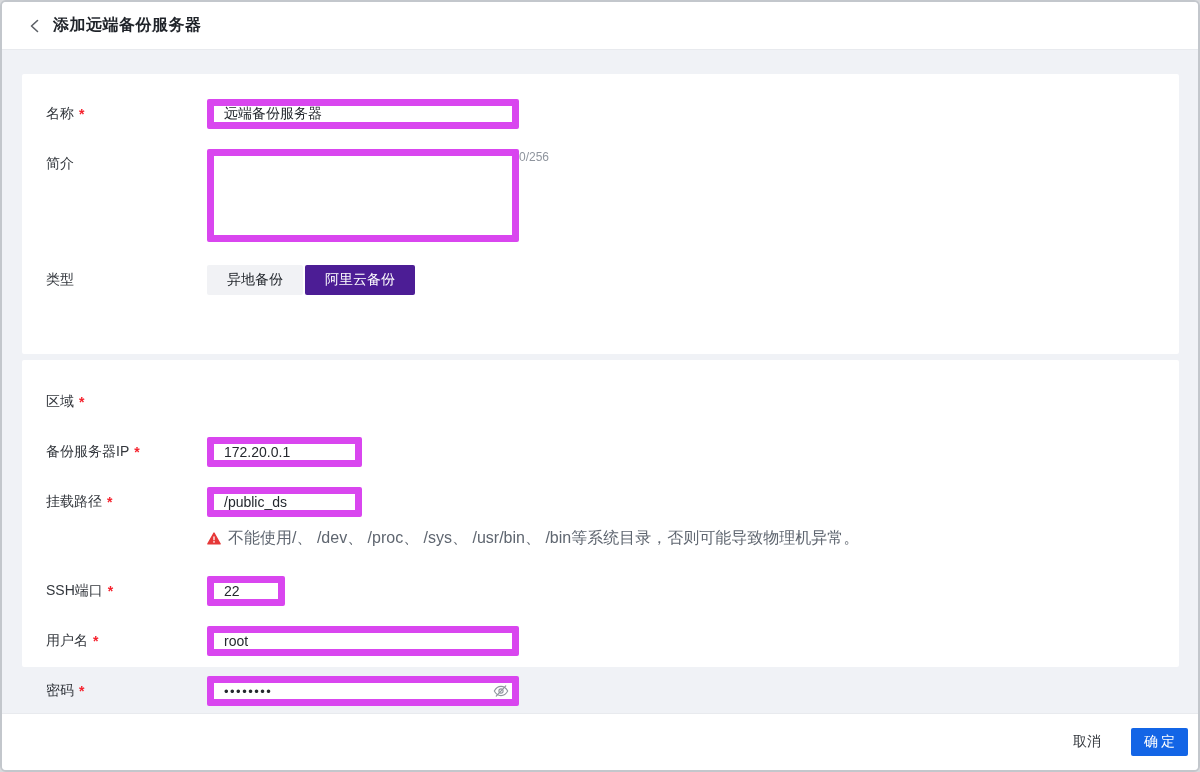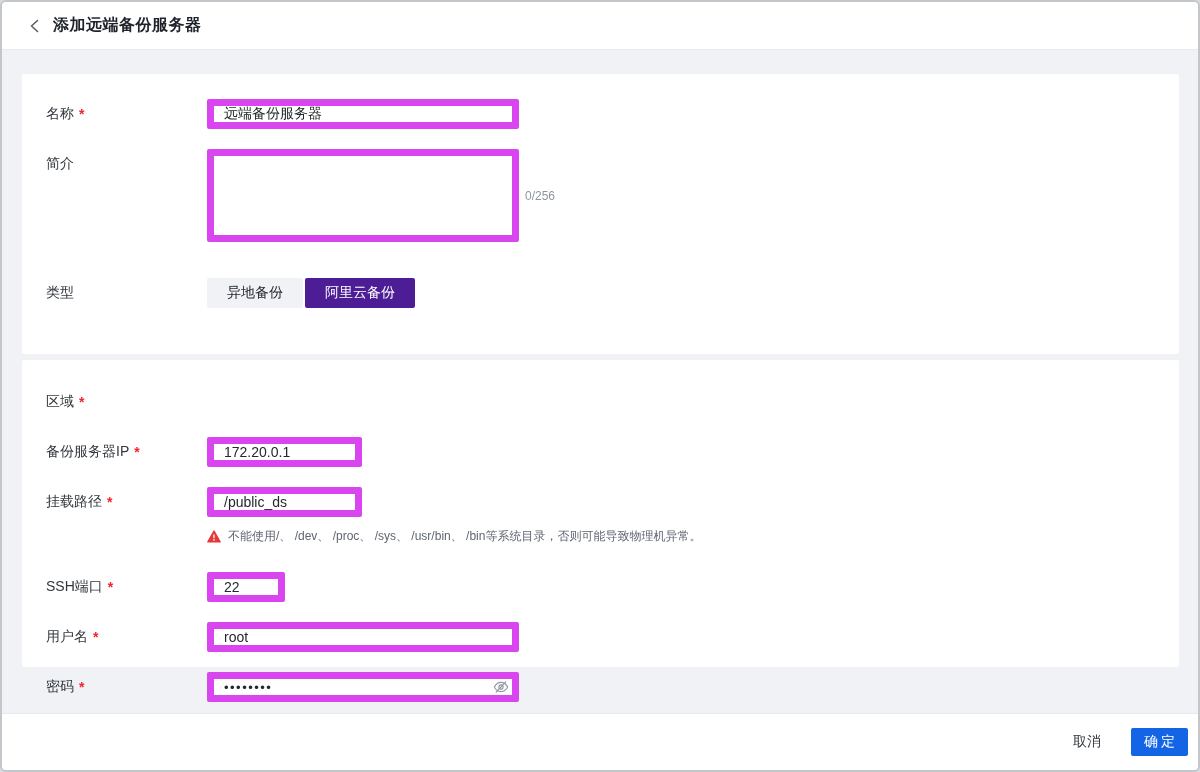--- a/index.html
+++ b/index.html
@@ -27,31 +27,31 @@
   .card { background:#ffffff; border-radius:2px; margin:0 19px 0 20px; }
   .card-1 { margin-top:24px; padding:25px 24px 19px 24px; height:280px; }
   .card-2 { margin-top:6px; padding:29px 24px 24px 24px; height:307px; }
   .row { display:grid; grid-template-columns:161px auto; align-items:center; }
   .row.top { align-items:flex-start; }
   .lbl { display:flex; align-items:center; gap:5px; color:#33373d; }
   .row.top .lbl { padding-top:6px; }
   .req { color:#f5222d; font-weight:bold; }
   .mb20 { margin-bottom:20px; }
   .mb22 { margin-bottom:22px; }
-  .mb23 { margin-bottom:36px; }
+  .mb23 { margin-bottom:23px; }
   
   .input {
     height:30px; border:7px solid #d946ef; border-radius:2px;
     padding:0 10px; font-size:14px; color:#24282e; background:#fff; outline:none;
     font-family:"Liberation Sans","DejaVu Sans",sans-serif;
   }
   .w-lg { width:312px; }
   .w-md { width:155px; }
   .w-sm { width:78px; }
-  .textarea-wrap { display:flex; align-items:center; gap:6px; }
+  .textarea-wrap { display:flex; align-items:flex-start; }
   textarea.input { width:312px; height:93px; resize:none; padding:6px 10px; }
   .counter { font-size:12px; color:#8f959e; line-height:16px; }
   
   .seg-group { display:flex; gap:2px; }
   .seg {
     height:30px; padding:0 20px; border:none; border-radius:2px;
     background:#f1f2f5; color:#24282e; font-size:14px; cursor:pointer;
     font-family:"Liberation Sans","DejaVu Sans",sans-serif;
   }
   .seg.active { background:#4c1d95; color:#ffffff; }
@@ -59,21 +59,21 @@
   .zone-row { height:26px; }
   .tag {
     display:inline-flex; align-items:center; gap:7px; height:26px;
     background:#eff1f5; border-radius:2px; padding:0 11px;
     font-size:13px; color:#24282e; width:fit-content;
   }
   .tag-close { color:#7d838c; font-size:13px; cursor:pointer; line-height:1; }
   
   .warning-row { margin:11px 0 27px 0; }
   .warning { display:flex; align-items:center; gap:7px; }
-  .warning-text { font-size:12px; color:#5f6670; }
+  .warning-text { font-size:16px; color:#5f6670; }
   
   .pwd-wrap { position:relative; width:312px; }
   .pwd-wrap .input { width:312px; letter-spacing:1.5px; font-size:13px; }
   .eye { position:absolute; right:10px; top:7px; cursor:pointer; display:flex; }
   
   .footer {
     flex:0 0 57px; background:#ffffff; border-top:1px solid #e8eaee;
     display:flex; align-items:center; justify-content:flex-end;
     padding-right:10px; gap:30px;
   }

